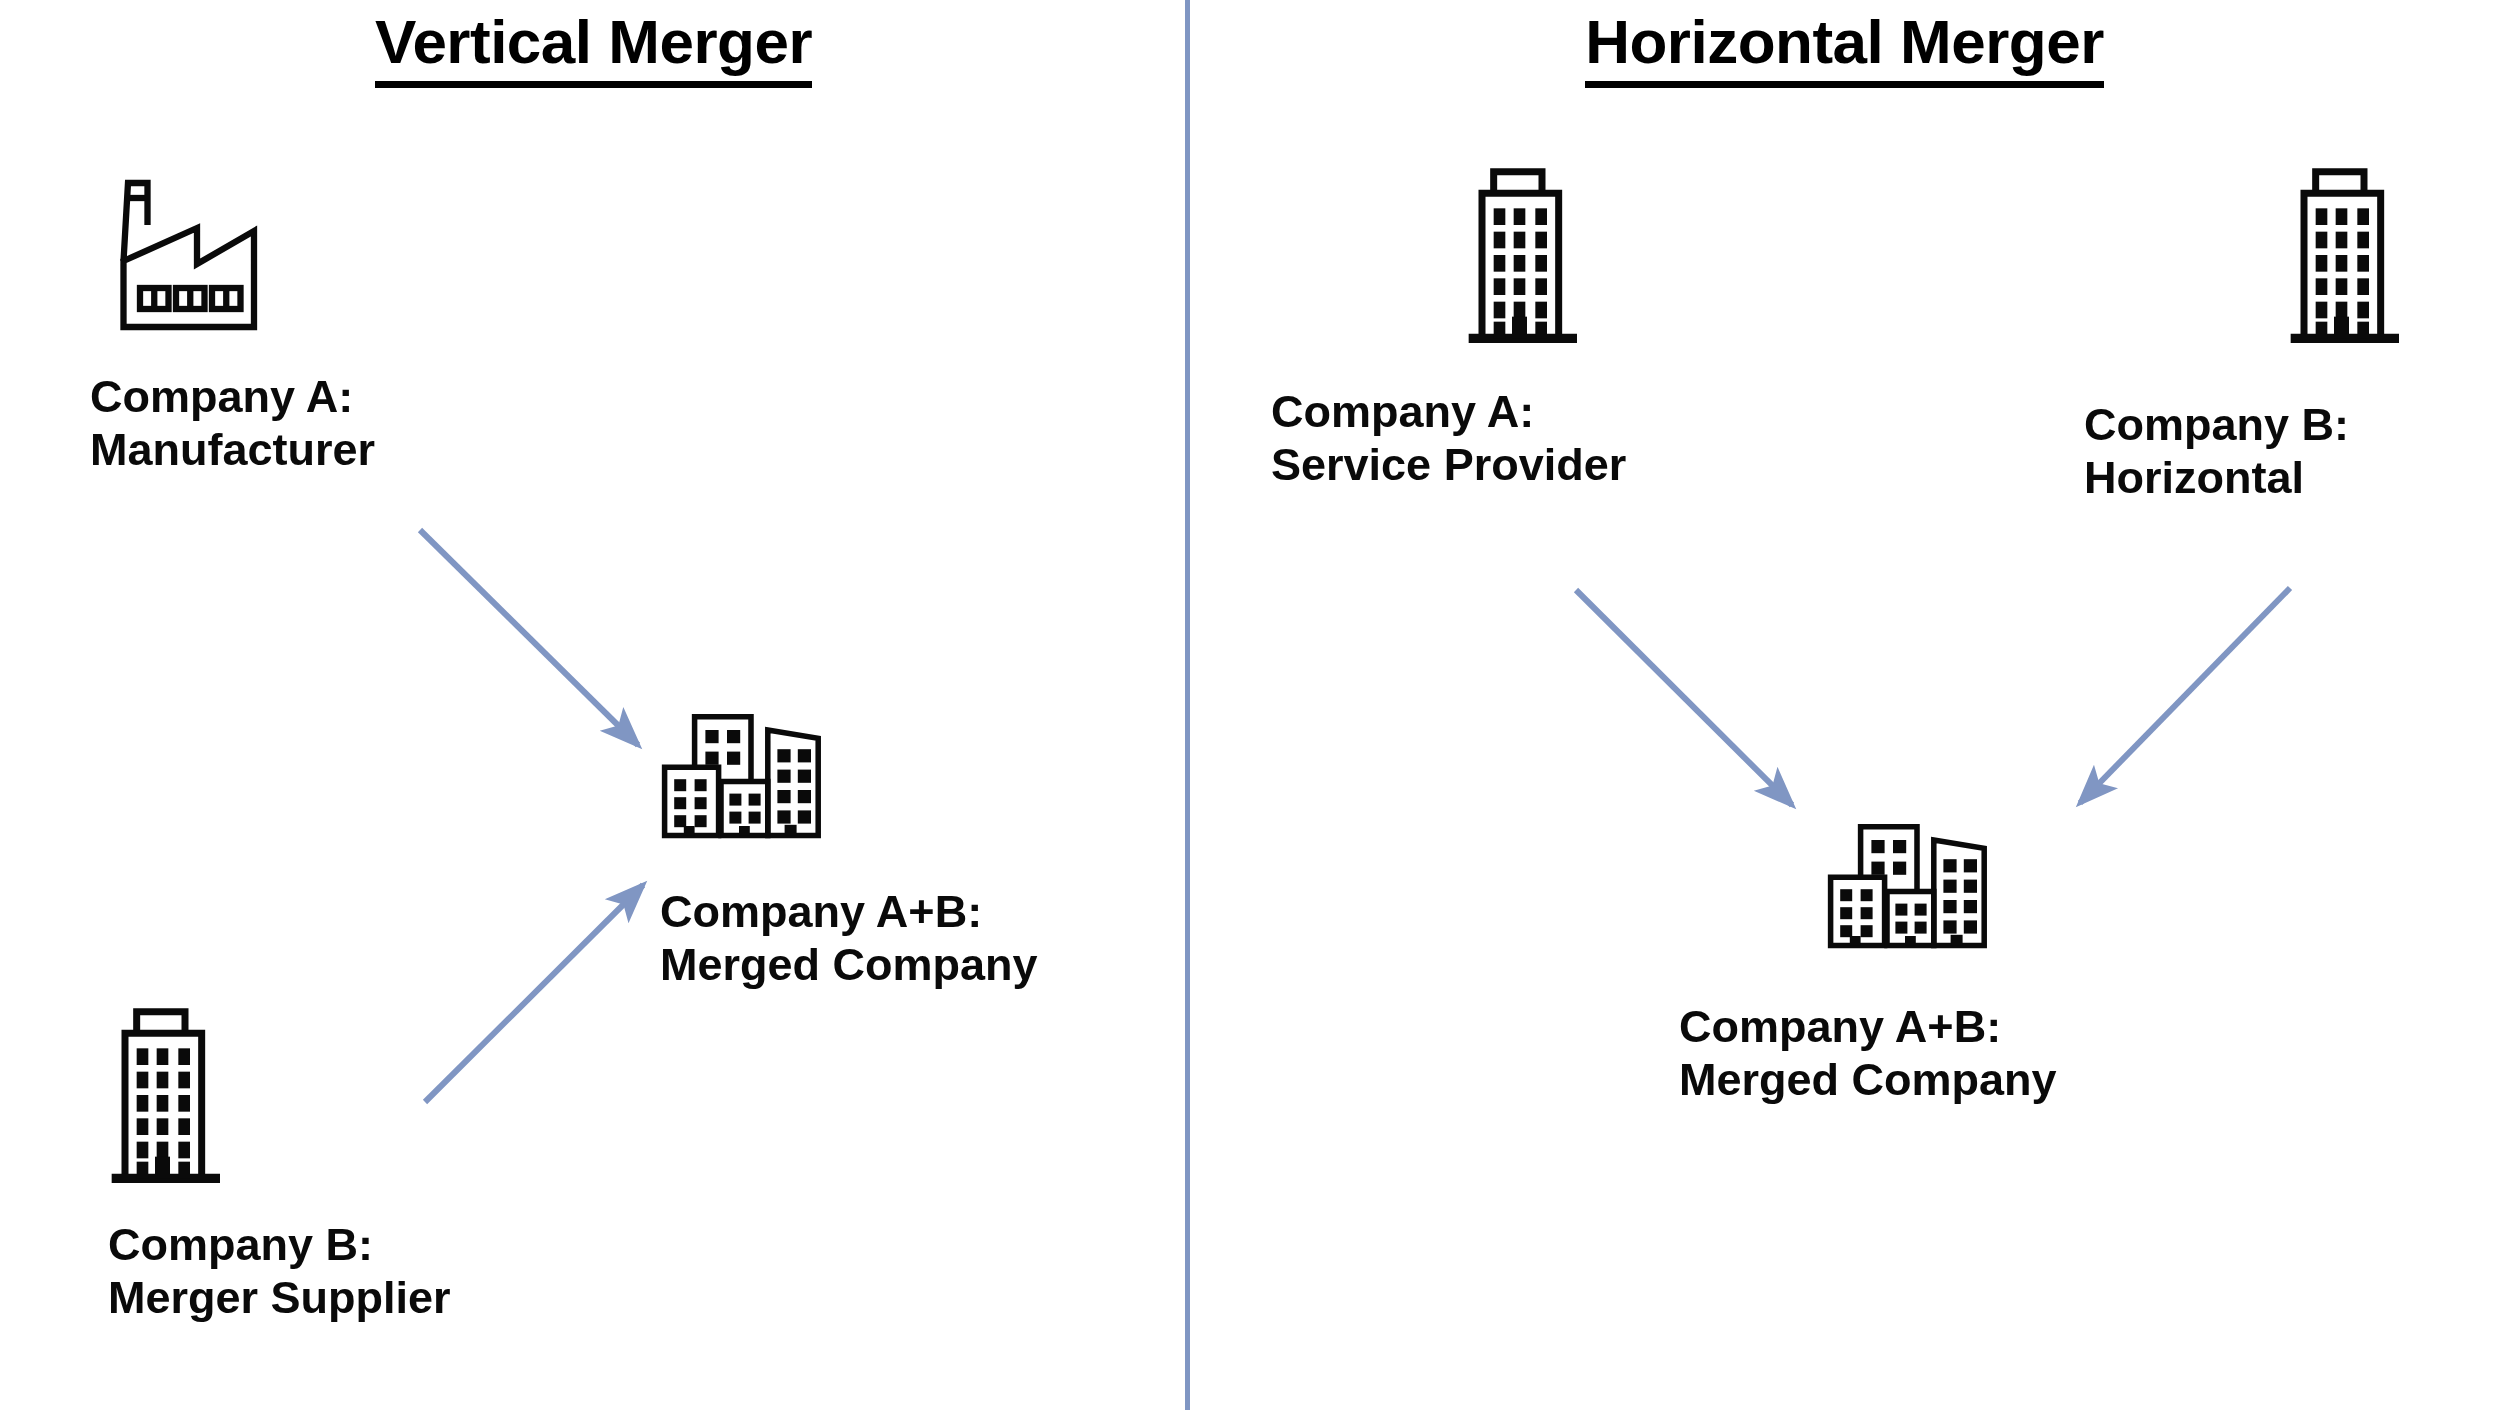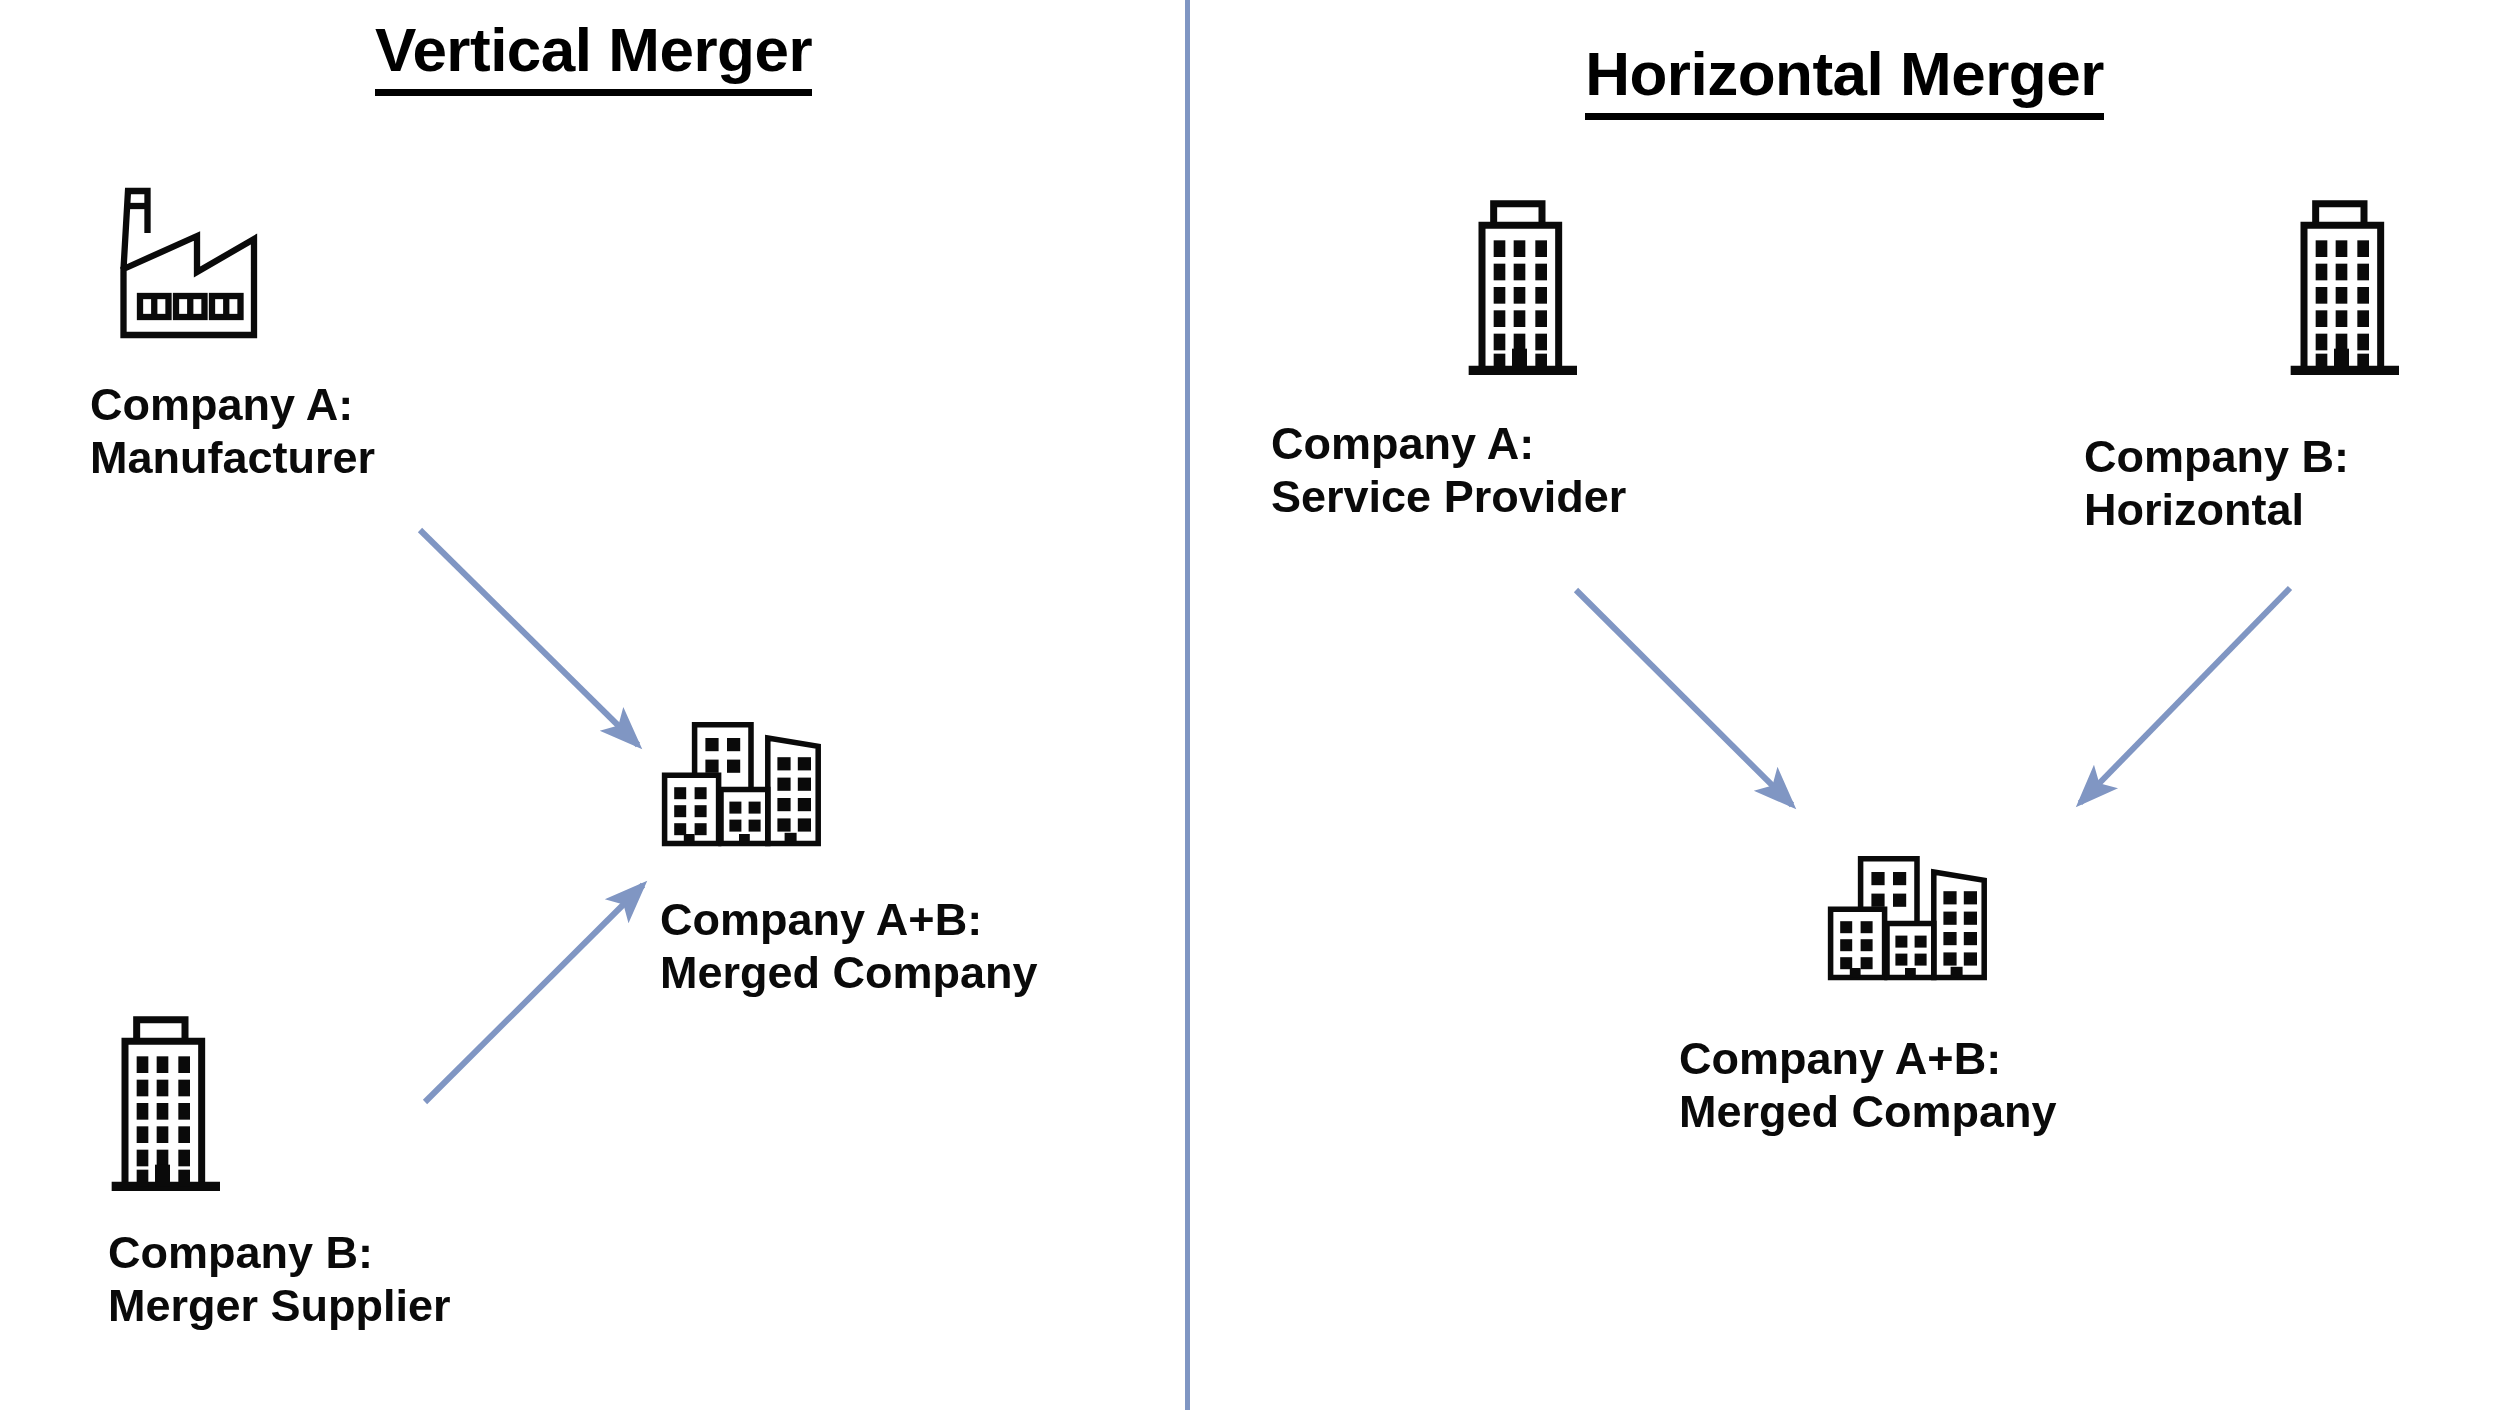--- a/index.html
+++ b/index.html
@@ -10,25 +10,25 @@
   #canvas {
     position: relative;
     width: 2500px;
     height: 1410px;
     background: #ffffff;
     overflow: hidden;
     font-family: "Liberation Sans", sans-serif;
   }
   .panel {
     position: absolute;
-    top: 8px;
+    top: 0;
     height: 992px;
   }
   #panel-vertical { left: 0;    width: 1187px; }
-  #panel-horizontal { left: 1189px; width: 1311px; margin-top: 24px; }
+  #panel-horizontal { left: 1189px; width: 1311px; }
 
   .divider {
     position: absolute;
     left: 1185px;
     top: 0;
     width: 5px;
     height: 1410px;
     background: #8096c3;
   }
 

